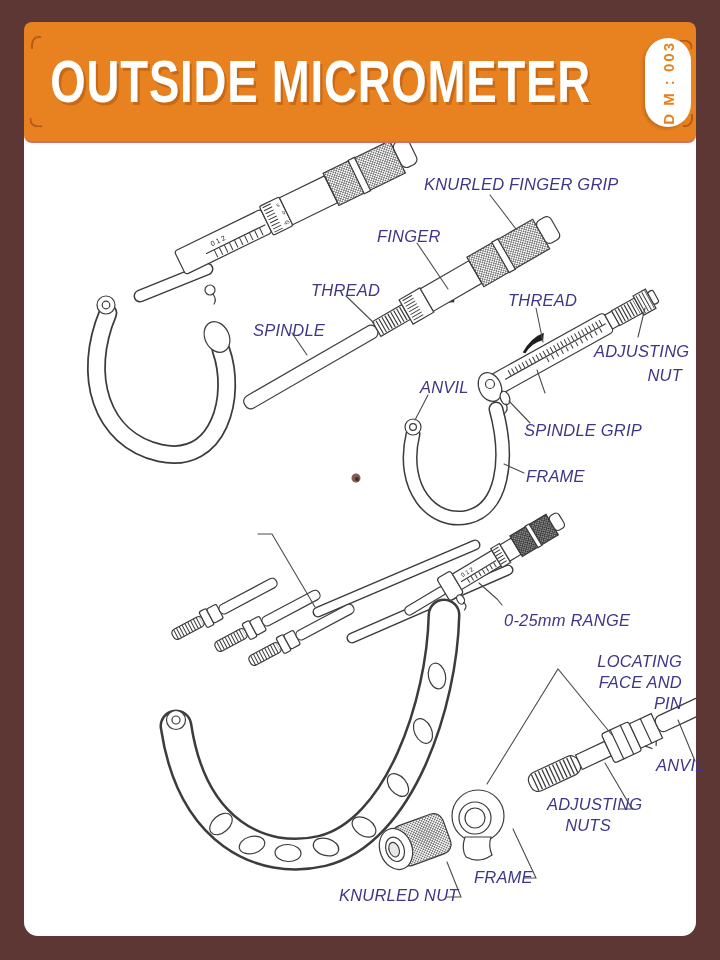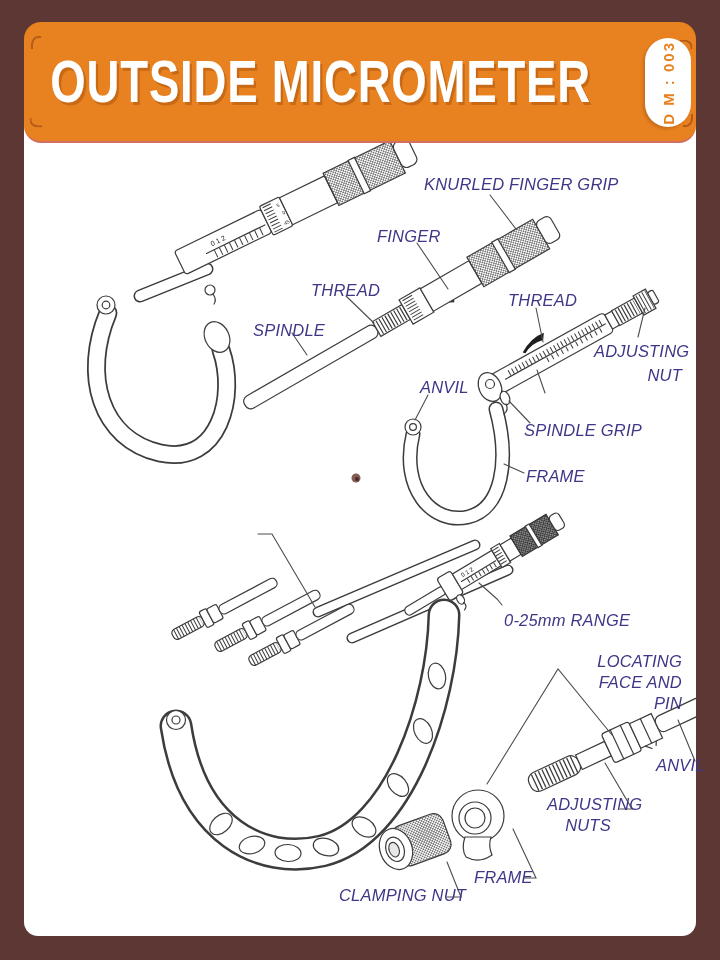--- a/index.html
+++ b/index.html
@@ -6,21 +6,21 @@
     --c-border:#5d3734; --c-header:#e8811f; --c-label:#3e3787;
     --c-caption-red:#da2c27; --c-line:#3c3c3c; --c-leader:#4c4c4c;
   }
   html,body{margin:0;padding:0;}
   body{width:720px;height:960px;overflow:hidden;background:var(--c-border);
        font-family:"Liberation Sans",sans-serif;}
   .page{position:relative;width:720px;height:960px;background:var(--c-border);}
   .card{position:absolute;left:24px;top:34px;width:672px;height:902px;
         background:#fff;border-radius:14px;}
   .header{position:absolute;left:24px;top:22px;width:672px;height:121px;
-          background:var(--c-header);border-radius:17px;
+          background:var(--c-header);border-radius:8px;
           border-bottom:2px solid #cf6f66;box-sizing:border-box;
           display:flex;align-items:center;justify-content:center;}
   .title{color:#fff;font-size:60px;font-weight:bold;letter-spacing:1px;
          transform:scaleX(.76);transform-origin:center;white-space:nowrap;
          margin-right:78px;text-shadow:3px 3px 0 rgba(140,60,5,.35);}
   .badge{position:absolute;right:5px;top:16px;width:46px;height:89px;
          background:#fff;border-radius:23px;display:flex;align-items:center;
          justify-content:center;box-shadow:-2px 2px 3px rgba(0,0,0,.15);}
   .badge span{writing-mode:vertical-rl;transform:rotate(180deg);
          color:var(--c-header);font-weight:bold;font-size:15px;letter-spacing:2px;
@@ -259,21 +259,21 @@
   <div class="lbl l-anvil-s">ANVIL</div>
   <div class="lbl l-slock">SPINDLE GRIP</div>
   <div class="lbl l-frame-s">FRAME</div>
   <div class="lbl l-range">0-25mm  RANGE</div>
   <div class="lbl l-locating">LOCATING
 FACE AND PIN</div>
   <div class="lbl l-anvil-l">ANVIL</div>
   <div class="lbl l-adj-nuts">ADJUSTING
 NUTS</div>
   <div class="lbl l-frame-l">FRAME</div>
-  <div class="lbl l-clamp">CLAMPING NUT</div>
+  <div class="lbl l-clamp">KNURLED NUT</div>
 
 
   <div class="header">
     <div class="title">OUTSIDE MICROMETER</div>
     <div class="badge">
       <span>D M : 003</span>
     </div>
   </div>
   <span class="curl tl"></span>
   <span class="curl bl"></span>

